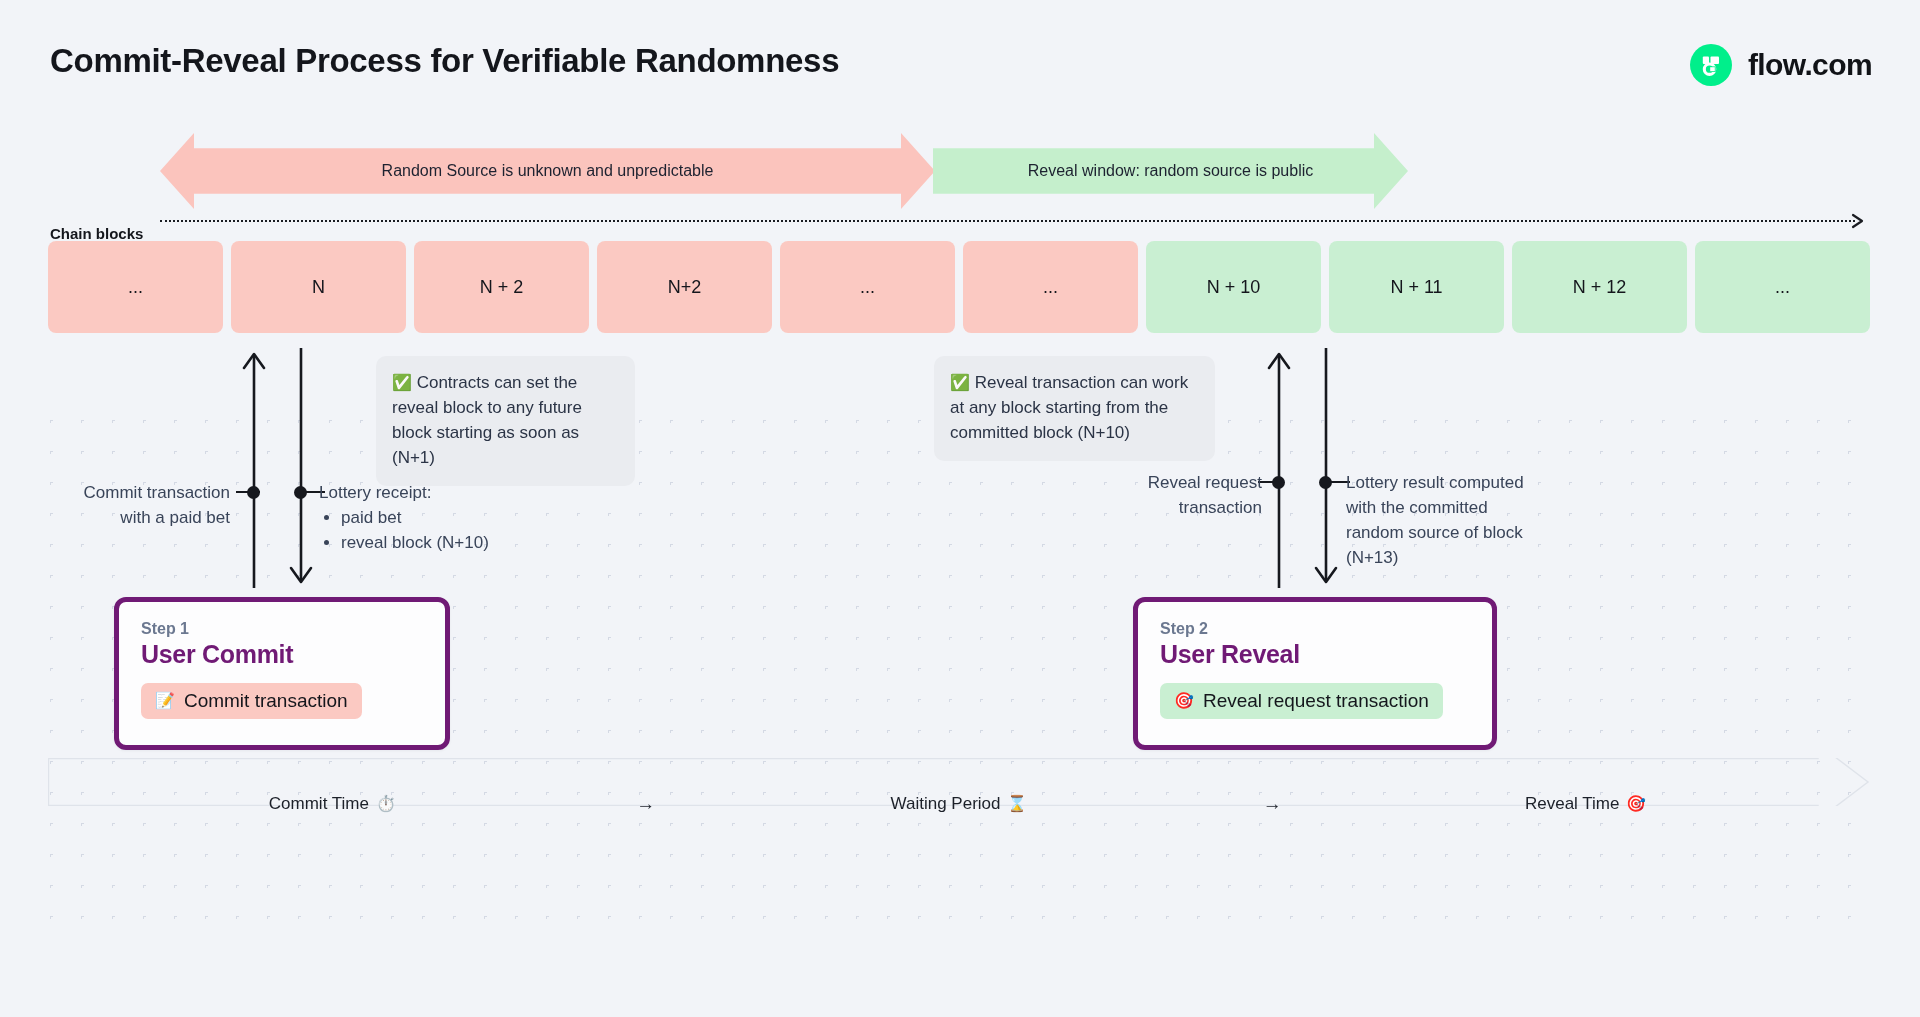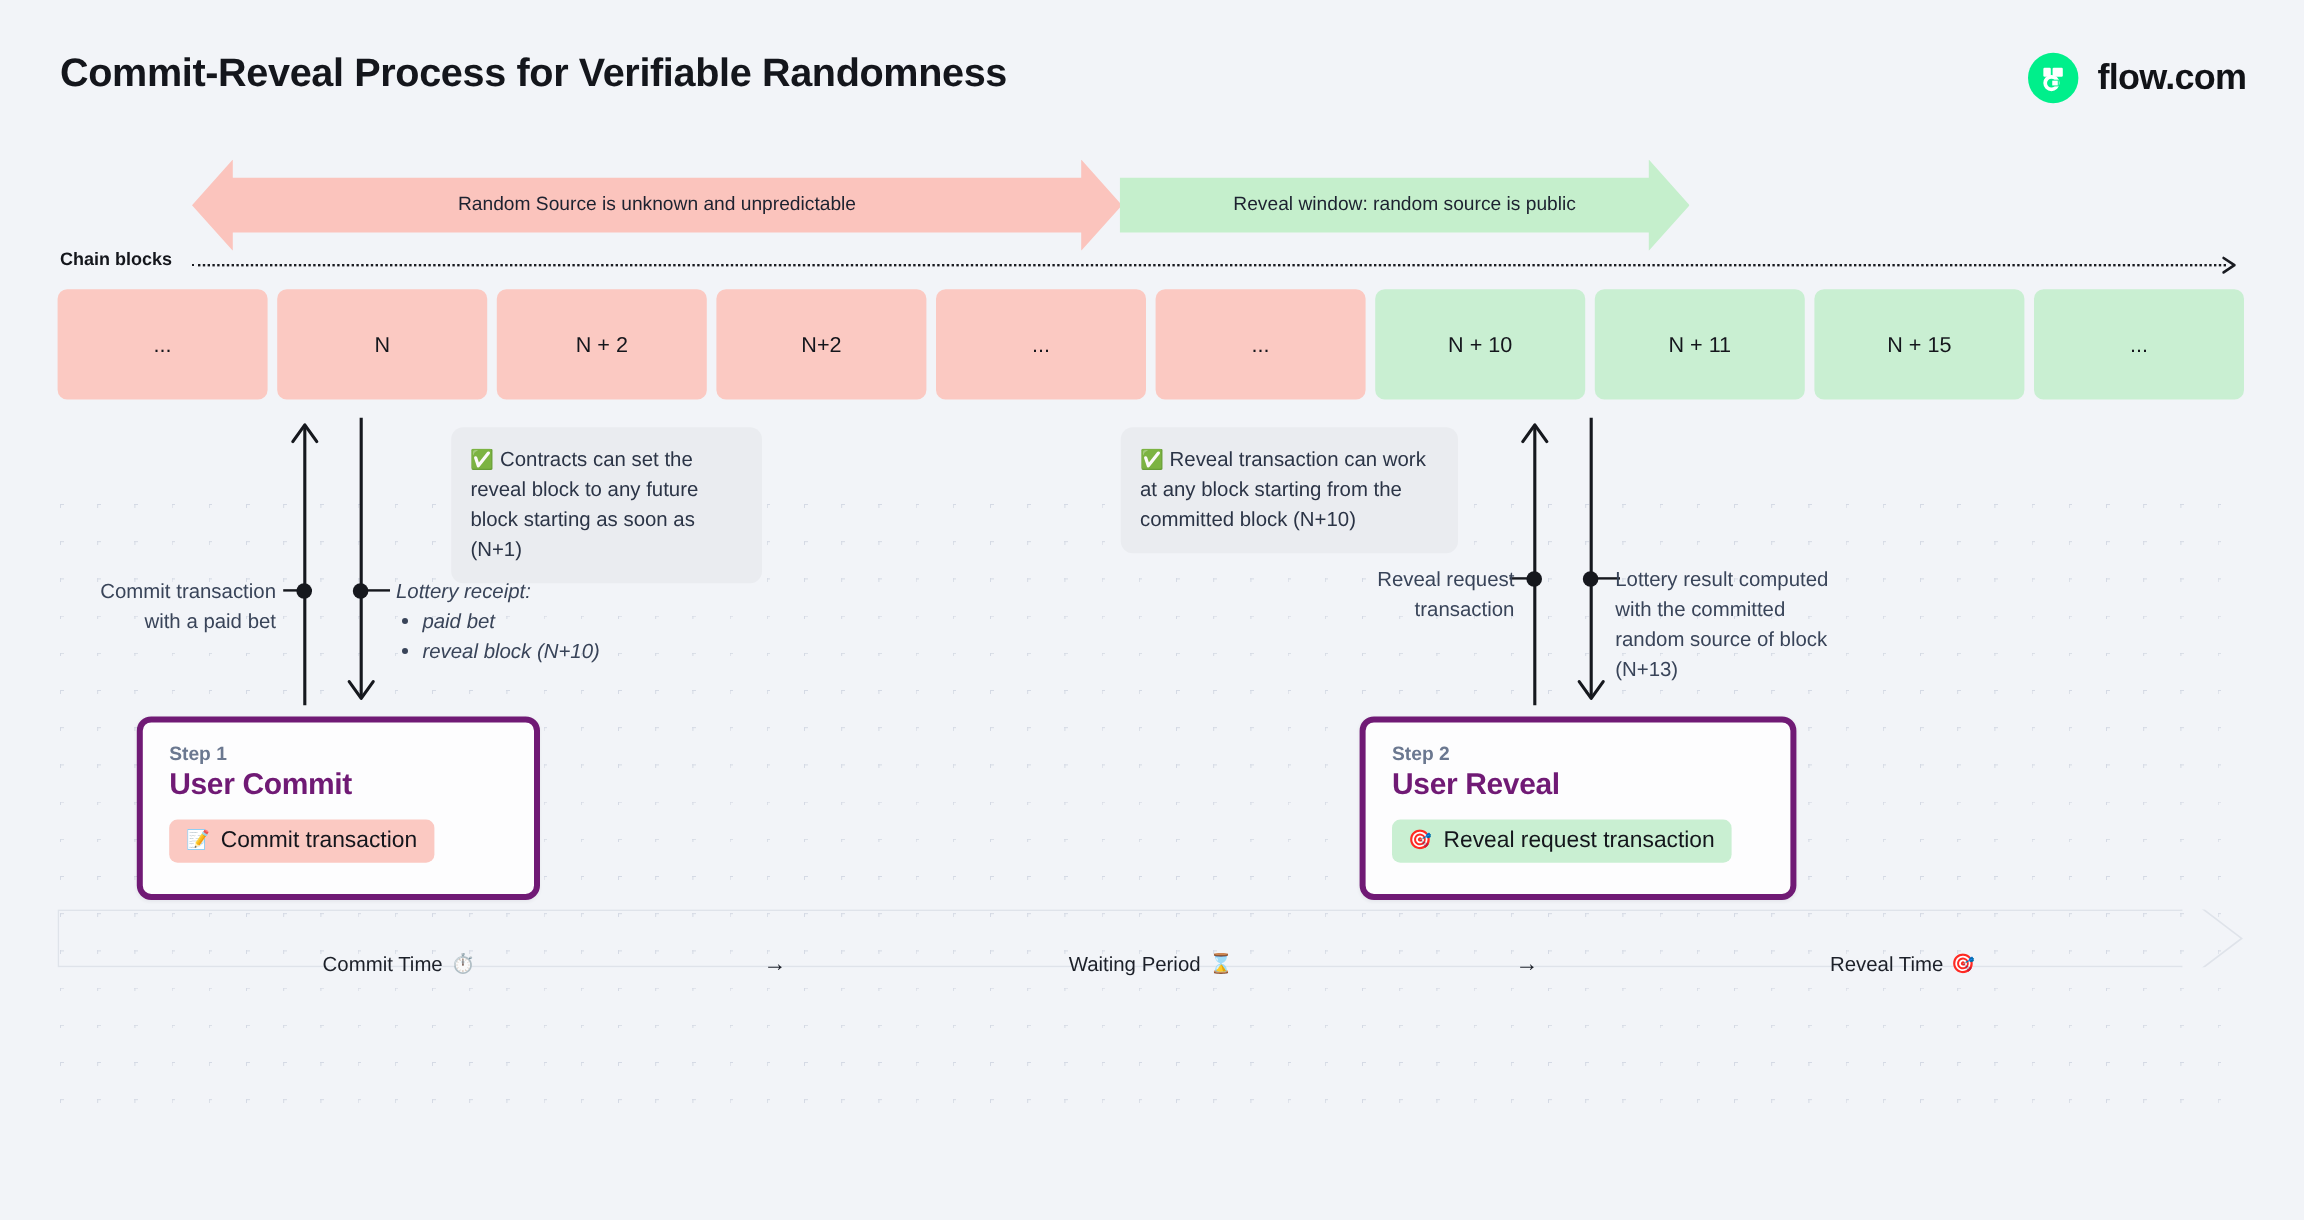--- a/index.html
+++ b/index.html
@@ -94,21 +94,21 @@
     width: 475px;
     background: #c5efcc;
     clip-path: polygon(0 20%, calc(100% - 34px) 20%, calc(100% - 34px) 0, 100% 50%, calc(100% - 34px) 100%, calc(100% - 34px) 80%, 0 80%);
     height: 76px;
   }
 
   
   #chain-blocks-label {
     position: absolute;
     left: 50px;
-    top: 208px;
+    top: 225px;
     font-size: 15px;
     font-weight: 700;
     color: #14161c;
   }
   #chain-line {
     position: absolute;
     left: 160px;
     top: 220px;
     width: 1695px;
     height: 2px;
@@ -166,21 +166,21 @@
   }
 
   
   .side-label {
     position: absolute;
     font-size: 17px;
     line-height: 25px;
     color: #394459;
   }
   #label-commit-tx { left: 60px; top: 480px; width: 170px; text-align: right; }
-  #label-receipt   { left: 330px; top: 480px; width: 230px; font-style: italic; }
+  #label-receipt   { left: 319px; top: 480px; width: 230px; }
   #label-receipt ul { margin: 0; padding-left: 22px; }
   #label-receipt li { list-style: disc; }
   #label-reveal-req { left: 1110px; top: 470px; width: 152px; text-align: right; }
   #label-lottery-result { left: 1346px; top: 470px; width: 190px; }
 
   
   .step-card {
     position: absolute;
     background: #fdfdfe;
     border: 5px solid #701a75;
@@ -288,21 +288,21 @@
   <div class="chain-block pink">
       <span>...</span>
     </div>
   <div class="chain-block green">
       <span>N + 10</span>
     </div>
   <div class="chain-block green">
       <span>N + 11</span>
     </div>
   <div class="chain-block green">
-      <span>N + 15</span>
+      <span>N + 12</span>
     </div>
   <div class="chain-block green">
       <span>...</span>
     </div>
 </div>
 
 <div class="note-box" id="note-commit">
   <span class="emoji">✅</span>
   <span>Contracts can set the reveal block to any future block starting as soon as (N+1)</span>
 </div>

